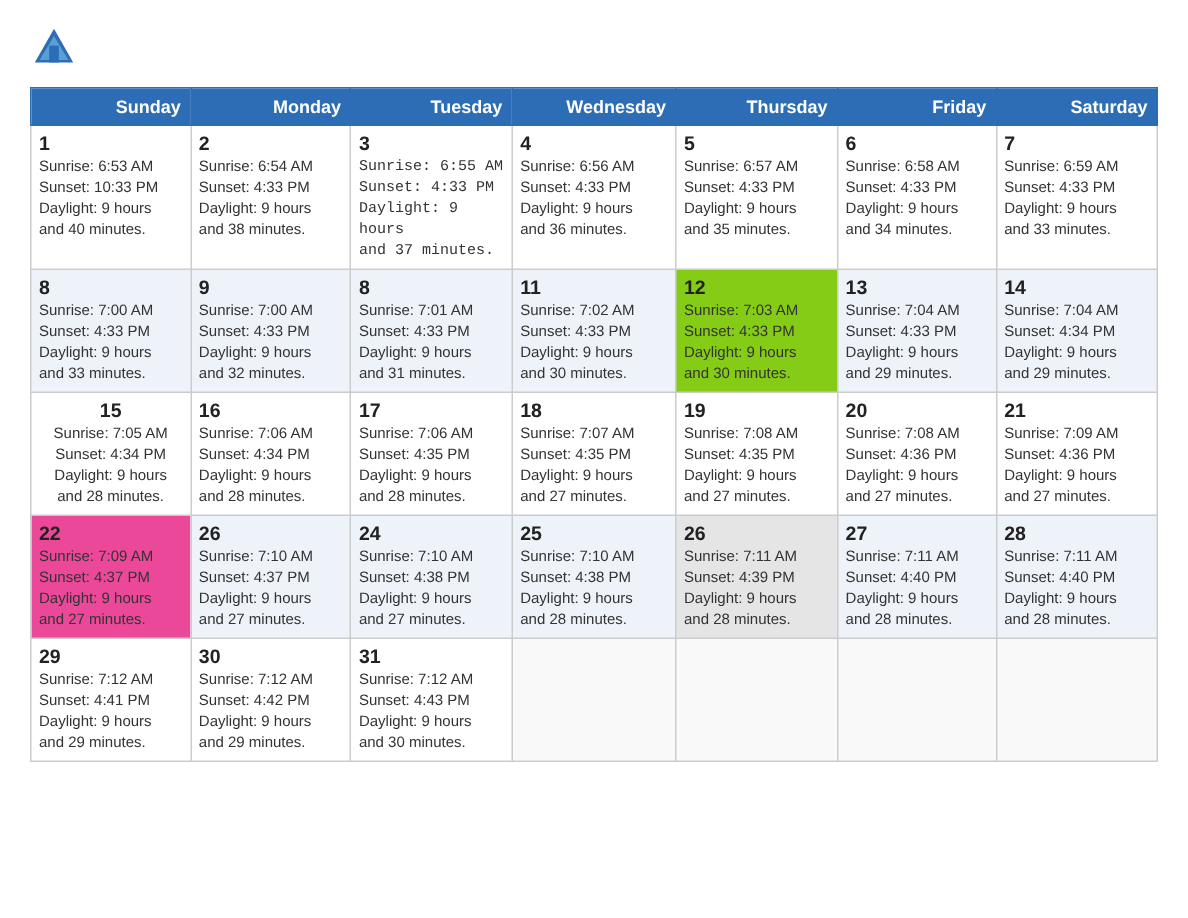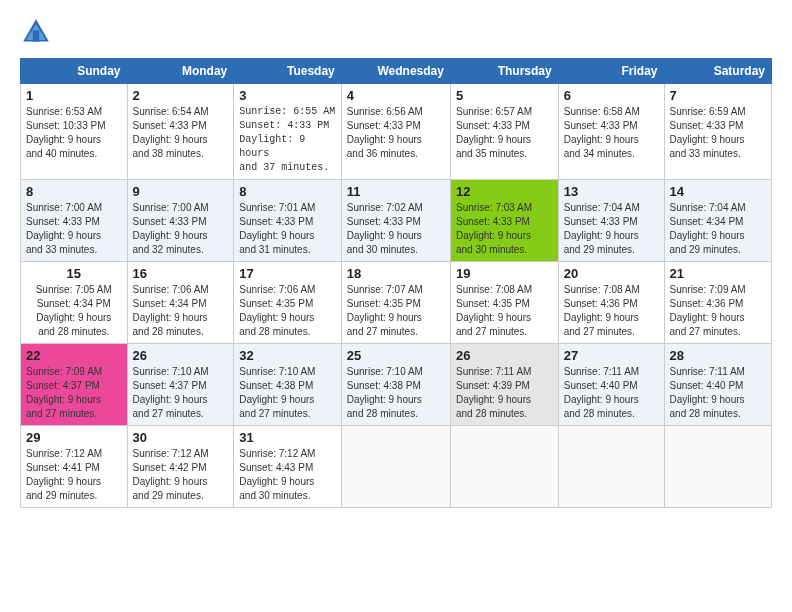--- a/index.html
+++ b/index.html
@@ -295,21 +295,21 @@
 and 27 minutes.</div>
           </td>
           <td style="background: rgb(238, 242, 249);">
             <span class="day-num">26</span>
             <div class="day-info" style="white-space: pre-line;">Sunrise: 7:10 AM
 Sunset: 4:37 PM
 Daylight: 9 hours
 and 27 minutes.</div>
           </td>
           <td style="background: rgb(238, 242, 249);">
-            <span class="day-num">32</span>
+            <span class="day-num">24</span>
             <div class="day-info" style="white-space: pre-line;">Sunrise: 7:10 AM
 Sunset: 4:38 PM
 Daylight: 9 hours
 and 27 minutes.</div>
           </td>
           <td style="background: rgb(238, 242, 249);">
             <span class="day-num">25</span>
             <div class="day-info" style="white-space: pre-line;">Sunrise: 7:10 AM
 Sunset: 4:38 PM
 Daylight: 9 hours

